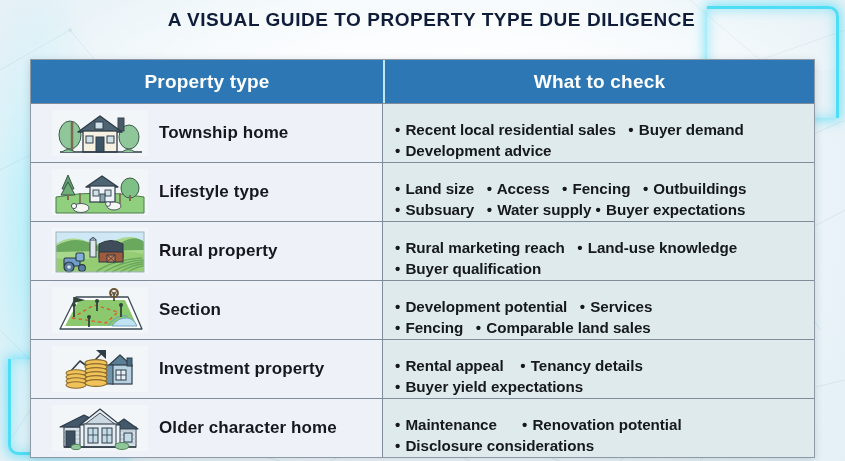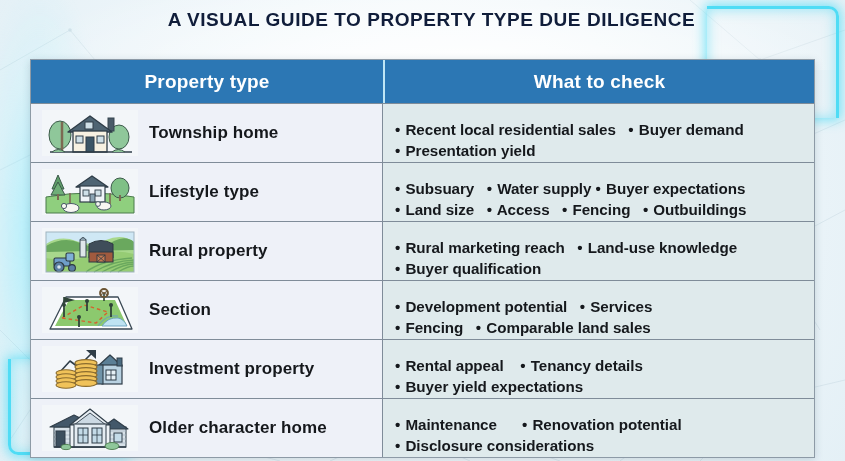--- a/index.html
+++ b/index.html
@@ -119,21 +119,21 @@
   }
   .row:first-of-type { border-top: none; }
 
   .cell-left {
     width: 352px;
     flex: 0 0 352px;
     background: #eef1f8;
     display: flex;
     align-items: center;
     border-right: 1px solid #7f8c99;
-    padding-left: 6px;
+    padding-left: 16px;
   }
   .cell-right {
     flex: 1;
     background: #dfeaec;
     display: flex;
     flex-direction: column;
     justify-content: flex-end;
     padding: 0 10px 0 12px;
     min-width: 0;
   }
@@ -238,21 +238,21 @@
         </svg>
       </div>
       <div class="type-label">Township home</div>
     </div>
     <div class="cell-right">
       <div class="check-line">
         <span class="b">•</span> <span>Recent local residential sales</span>
         &nbsp; <span class="b">•</span> <span>Buyer demand</span>
       </div>
       <div class="check-line">
-        <span class="b">•</span> <span>Presentation yield</span>
+        <span class="b">•</span> <span>Development advice</span>
       </div>
     </div>
   </div>
 
   <div class="row">
     <div class="cell-left">
       <div class="icon-box">
         <svg width="100" height="50" viewBox="0 0 100 50">
           <rect x="2" y="2" width="96" height="46" fill="#f3f6f9"></rect>
           <path d="M6 30 q44 -8 88 0 L94 46 L6 46 Z" fill="#8fcf7e" stroke="#4a7a4c" stroke-width="1"></path>
@@ -270,29 +270,29 @@
           <ellipse cx="31" cy="41" rx="8" ry="4.5" fill="#f7f7f2" stroke="#4a5b68" stroke-width="1"></ellipse>
           <circle cx="24" cy="39" r="2.6" fill="#f7f7f2" stroke="#4a5b68" stroke-width="1"></circle>
           <ellipse cx="64" cy="39" rx="7" ry="4" fill="#f7f7f2" stroke="#4a5b68" stroke-width="1"></ellipse>
           <circle cx="58" cy="37" r="2.4" fill="#f7f7f2" stroke="#4a5b68" stroke-width="1"></circle>
         </svg>
       </div>
       <div class="type-label">Lifestyle type</div>
     </div>
     <div class="cell-right">
       <div class="check-line">
-        <span class="b">•</span> <span>Subsuary</span>
-        &nbsp; <span class="b">•</span> <span>Water supply</span>
-        <span class="b">•</span> <span>Buyer expectations</span>
-      </div>
-      <div class="check-line">
         <span class="b">•</span> <span>Land size</span>
         &nbsp; <span class="b">•</span> <span>Access</span>
         &nbsp; <span class="b">•</span> <span>Fencing</span>
         &nbsp; <span class="b">•</span> <span>Outbuildings</span>
+      </div>
+      <div class="check-line">
+        <span class="b">•</span> <span>Subsuary</span>
+        &nbsp; <span class="b">•</span> <span>Water supply</span>
+        <span class="b">•</span> <span>Buyer expectations</span>
       </div>
     </div>
   </div>
 
   <div class="row">
     <div class="cell-left">
       <div class="icon-box">
         <svg width="100" height="50" viewBox="0 0 100 50">
           <rect x="2" y="2" width="96" height="46" fill="#f3f6f9"></rect>
           <rect x="6" y="6" width="88" height="40" fill="#a8d88c"></rect>

